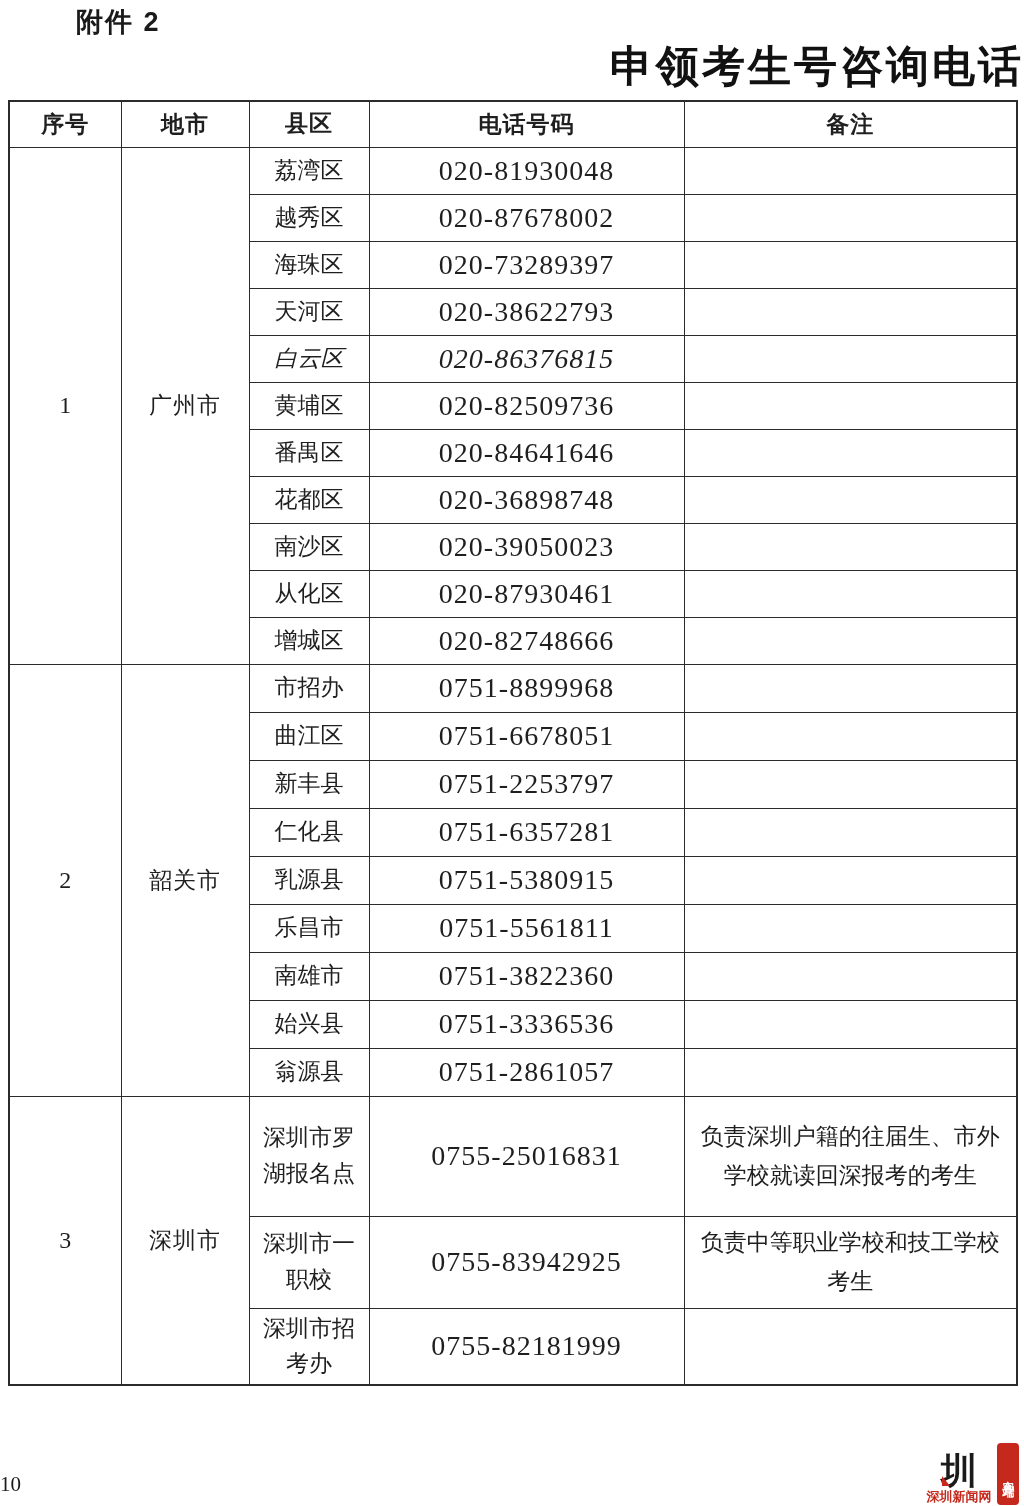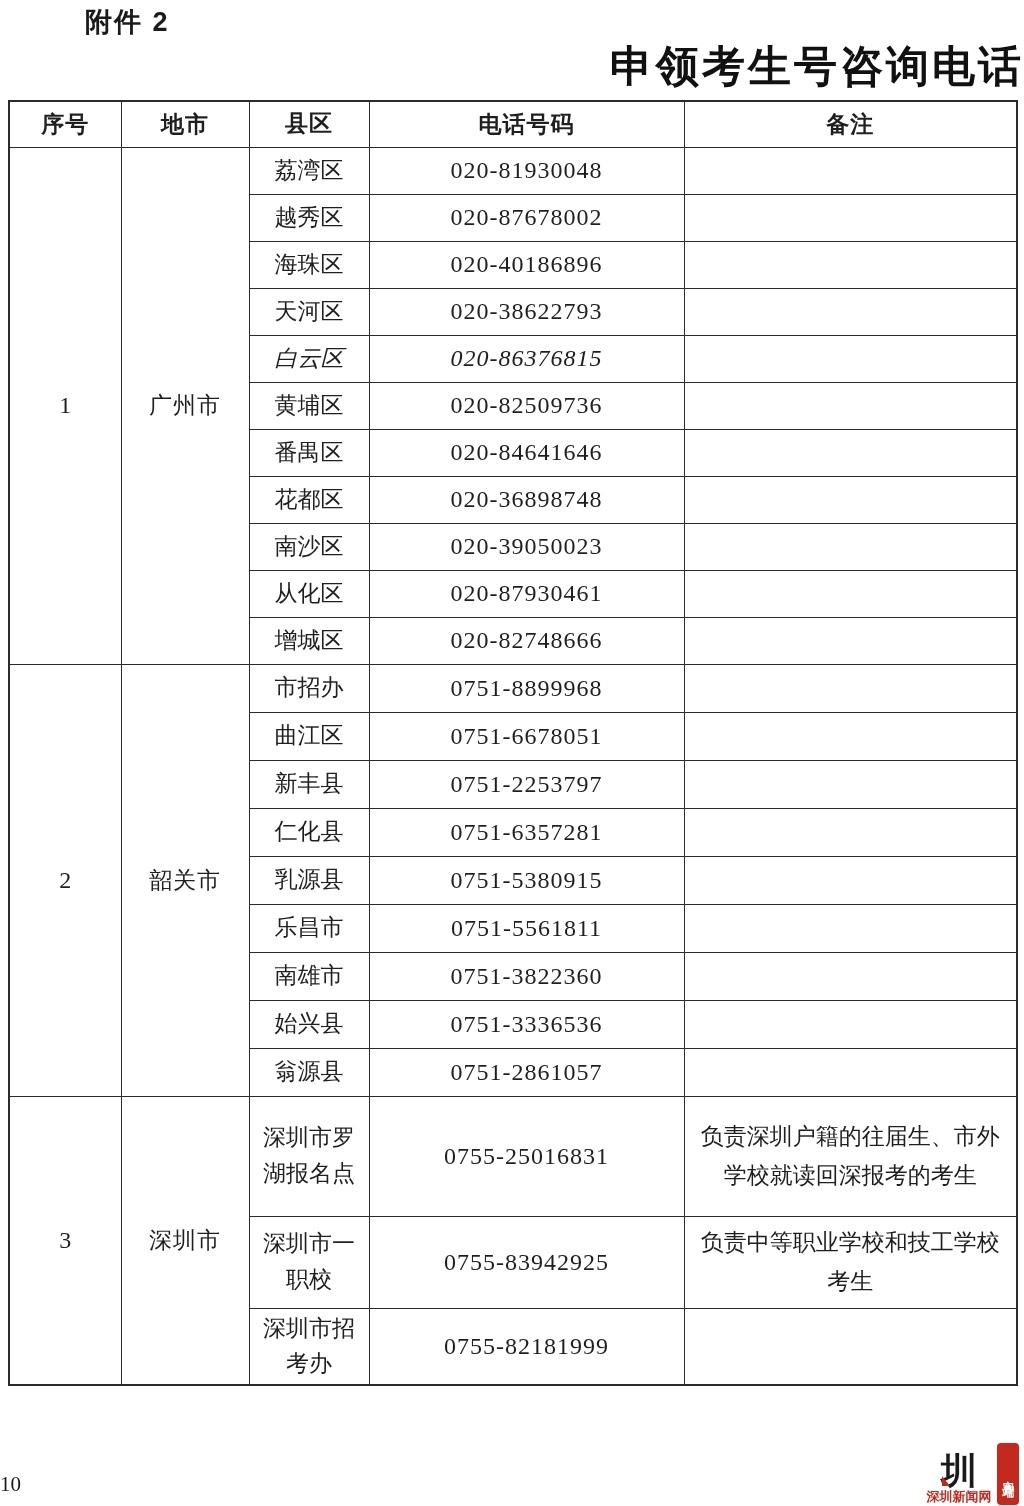--- a/index.html
+++ b/index.html
@@ -16,21 +16,20 @@
 
   .attachment-label {
     position: absolute;
     left: 76px;
     top: 4px;
     font-family: "Liberation Sans", sans-serif;
     font-weight: 600;
     font-size: 27px;
     color: #1a1a1a;
     letter-spacing: 2px;
-    margin-left: 9px;
   }
 
   .doc-title {
     position: absolute;
     top: 38px;
     left: 0;
     width: 100%;
     text-align: right;
     font-family: "Liberation Sans", sans-serif;
     font-weight: 700;
@@ -57,21 +56,21 @@
   }
   .phone-table th {
     height: 46px;
     font-weight: 700;
     font-size: 23px;
     letter-spacing: 1px;
   }
   .c-no      { width: 112px; font-size: 24px; }
   .c-city    { width: 128px; font-size: 23px; letter-spacing: 1px; }
   .c-district{ width: 120px; font-size: 23px; line-height: 1.55; padding: 2px 12px; }
-  .c-phone   { width: 315px; font-size: 24px; letter-spacing: 1px; }
+  .c-phone   { width: 315px; font-size: 28px; letter-spacing: 1px; }
   .c-remark  { width: 333px; font-size: 23px; line-height: 1.7; padding: 2px 14px; }
 
   .page-number {
     position: absolute;
     left: 0;
     width: 100%;
     top: 1472px;
     text-align: left;
     font-size: 21px;
     color: #1a1a1a;
@@ -167,21 +166,21 @@
         <td class="c-phone">020-81930048</td>
         <td class="c-remark"></td>
       </tr>
       <tr style="height: 47px;">
         <td class="c-district">越秀区</td>
         <td class="c-phone">020-87678002</td>
         <td class="c-remark"></td>
       </tr>
       <tr style="height: 47px;">
         <td class="c-district">海珠区</td>
-        <td class="c-phone">020-40186896</td>
+        <td class="c-phone">020-73289397</td>
         <td class="c-remark"></td>
       </tr>
       <tr style="height: 47px;">
         <td class="c-district">天河区</td>
         <td class="c-phone">020-38622793</td>
         <td class="c-remark"></td>
       </tr>
       <tr style="height: 47px; font-style: italic;">
         <td class="c-district">白云区</td>
         <td class="c-phone">020-86376815</td>

